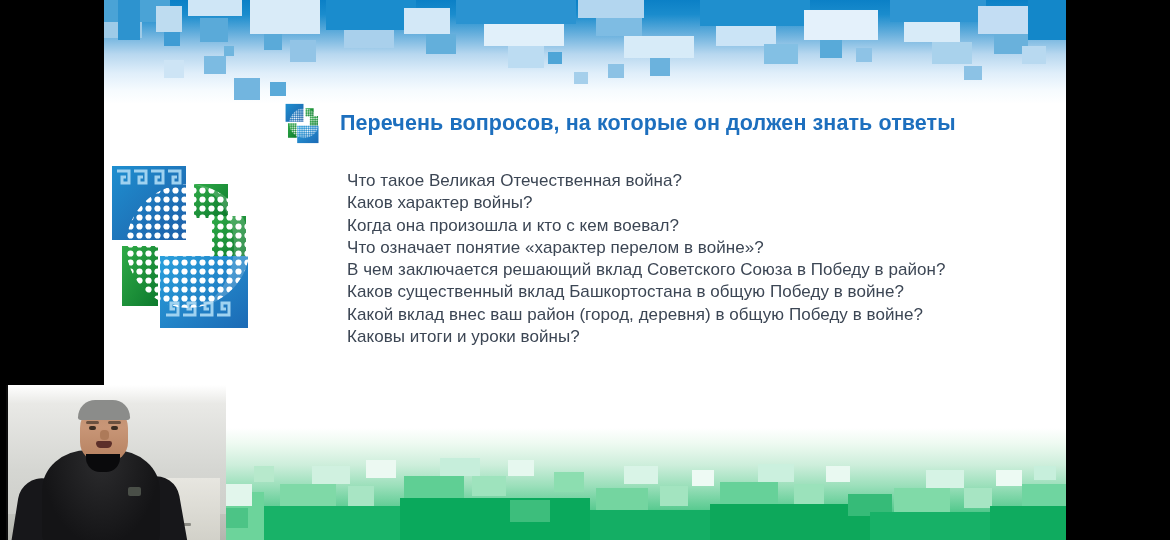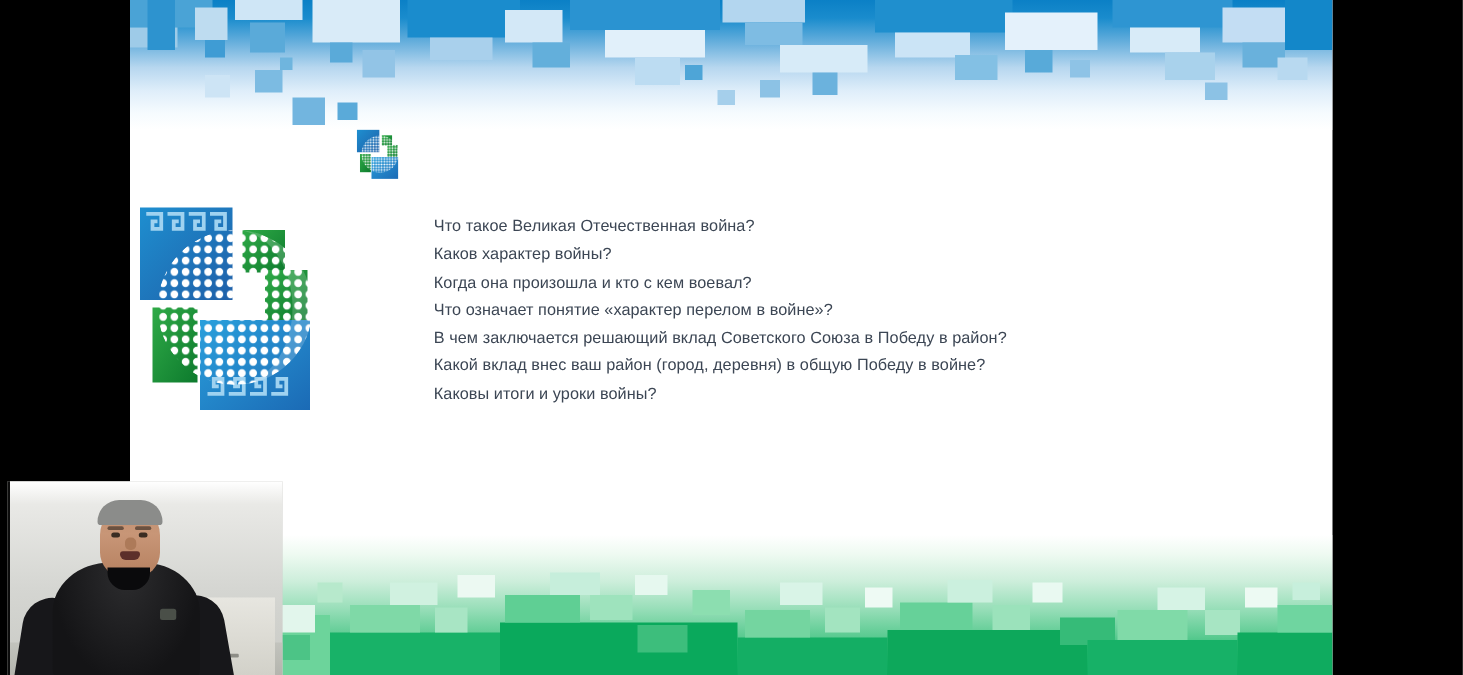--- a/index.html
+++ b/index.html
@@ -58,21 +58,21 @@
     text-shadow:0 1px 0 rgba(255,255,255,.6);
   }
 
   
   #body-list {
     position:absolute;
     left:243px; top:170px;
     width:660px;
   }
   .q-line {
-    font-size:13px;
+    font-size:17px;
     color:#3c4654;
     line-height:22.3px;
     white-space:pre-wrap;
     letter-spacing:.05px;
   }
 
   
   #logo-big {
     position:absolute; left:4px; top:150px;
     width:152px; height:190px;
@@ -279,28 +279,30 @@
           <rect x="4" y="16" width="74" height="74" fill="url(#gb1)"></rect>
           <rect x="86" y="34" width="34" height="34" fill="url(#gg1)"></rect>
           <rect x="104" y="66" width="34" height="40" fill="url(#gg1)"></rect>
           <rect x="14" y="96" width="36" height="60" fill="url(#gg1)"></rect>
           <rect x="52" y="106" width="88" height="72" fill="url(#gb2)"></rect>
           <g clip-path="url(#globeClip)">
             <circle cx="80" cy="96" r="62" fill="url(#dots)"></circle>
           </g>
         </svg>
       </span>
+      <span id="title-text">Перечень вопросов, на которые он должен знать ответы</span>
     </div>
 
     <div id="body-list">
       <div class="q-line">Что такое Великая Отечественная война?</div>
       <div class="q-line">Каков характер войны?</div>
       <div class="q-line">Когда она произошла и кто с кем воевал?</div>
       <div class="q-line">Что означает понятие «характер перелом в войне»?</div>
       <div class="q-line">В чем заключается решающий вклад Советского Союза в Победу в район?</div>
+      <div class="q-line">Каков существенный вклад Башкортостана в общую Победу в войне?</div>
       <div class="q-line">Какой вклад внес ваш район (город, деревня) в общую Победу в войне?</div>
       <div class="q-line">Каковы итоги и уроки войны?</div>
     </div>
 
     <div class="banner-bot">
       <div class="tile" style="left:0;bottom:0;width:160px;height:48px;background:#6cd49b;"></div>
       <div class="tile" style="left:0;bottom:40px;width:46px;height:22px;background:#a6e6c2;"></div>
       <div class="tile" style="left:16px;bottom:62px;width:34px;height:18px;background:#d5f2e2;"></div>
       <div class="tile" style="left:46px;bottom:28px;width:38px;height:24px;background:#bfecd3;"></div>
       <div class="tile" style="left:88px;bottom:52px;width:26px;height:18px;background:#8fdfb2;"></div>

